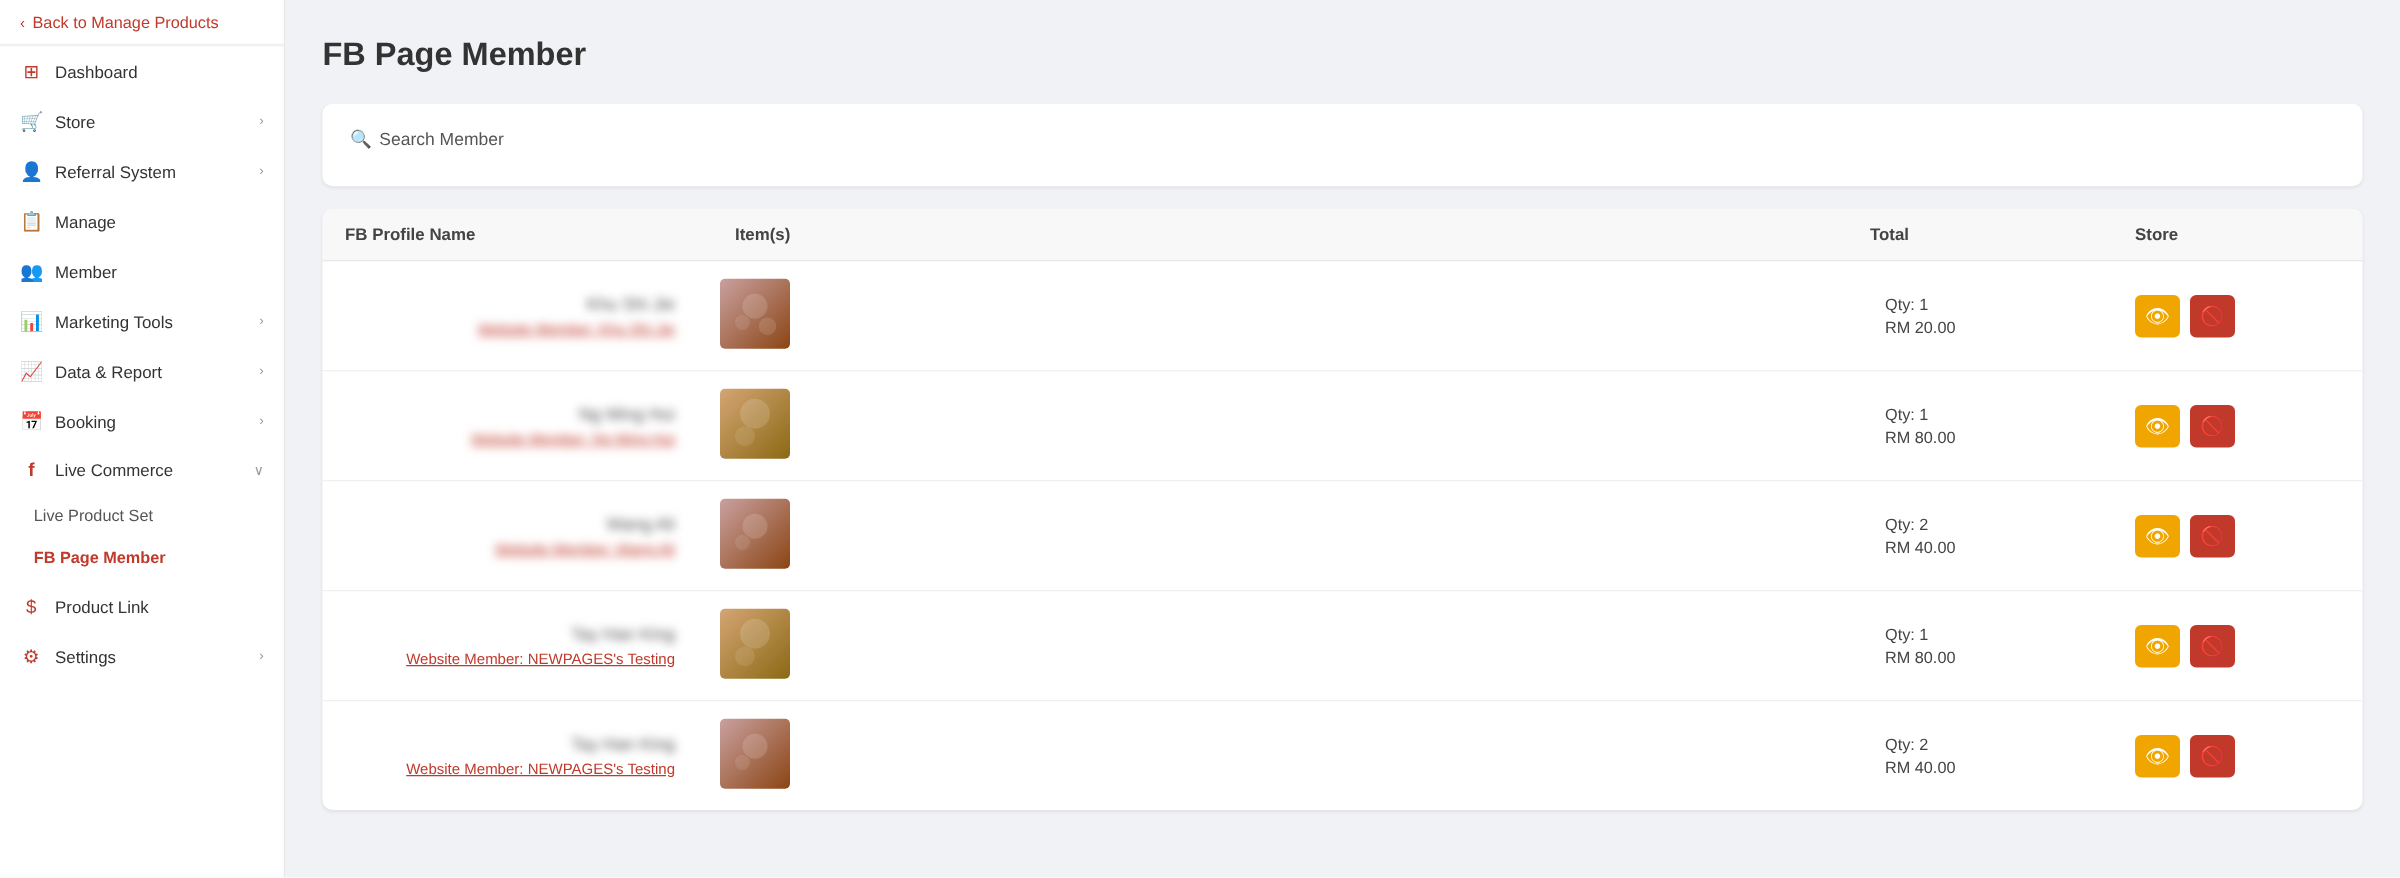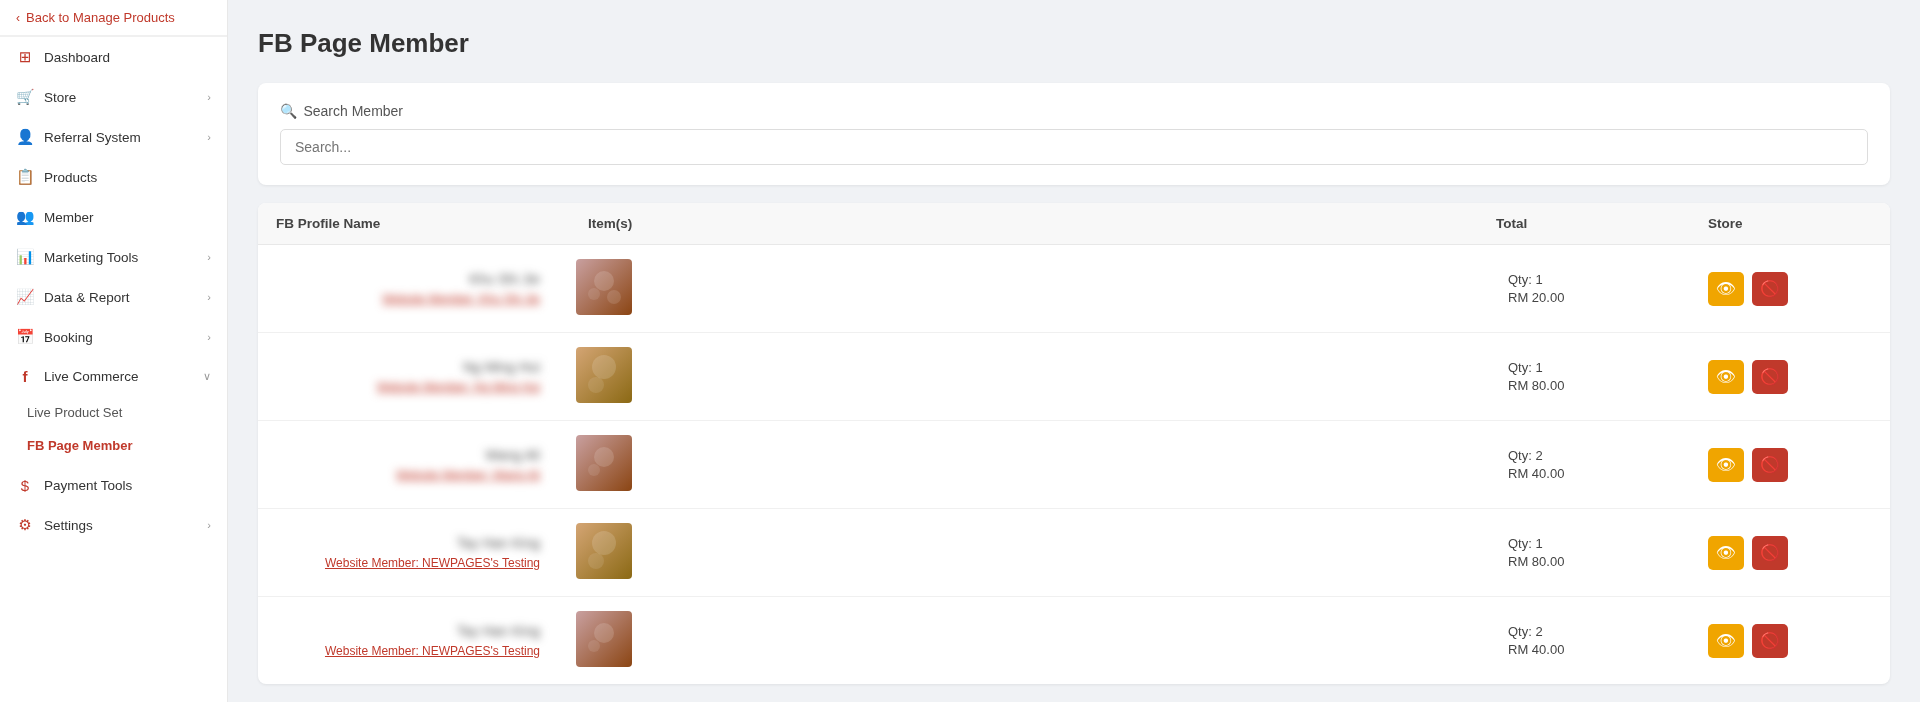--- a/index.html
+++ b/index.html
@@ -205,21 +205,21 @@
       <span>Store</span>
       <span class="arrow">›</span>
     </div>
     <div class="sidebar-item">
       <span class="icon">👤</span>
       <span>Referral System</span>
       <span class="arrow">›</span>
     </div>
     <div class="sidebar-item">
       <span class="icon">📋</span>
-      <span>Products</span>
+      <span>Manage</span>
     </div>
     <div class="sidebar-item">
       <span class="icon">👥</span>
       <span>Member</span>
     </div>
     <div class="sidebar-item">
       <span class="icon">📊</span>
       <span>Marketing Tools</span>
       <span class="arrow">›</span>
     </div>
@@ -241,39 +241,38 @@
 
     <div class="sidebar-sub-item">
       <span>Live Product Set</span>
     </div>
     <div class="sidebar-sub-item active">
       <span>FB Page Member</span>
     </div>
 
     <div class="sidebar-item" style="margin-top:4px;">
       <span class="icon">$</span>
-      <span>Payment Tools</span>
+      <span>Product Link</span>
     </div>
     <div class="sidebar-item">
       <span class="icon">⚙</span>
       <span>Settings</span>
       <span class="arrow">›</span>
     </div>
   </div>
 </nav>
 
 <main class="main">
   <h1 class="page-title">FB Page Member</h1>
 
   <div class="search-card">
     <div class="search-label">
       <span>🔍</span>
       <span>Search Member</span>
     </div>
-    <input class="search-input" type="text" placeholder="Search..." style="">
   </div>
 
   <div class="table-card">
     <div class="table-header">
       <div class="th">FB Profile Name</div>
       <div class="th">Item(s)</div>
       <div class="th">Total</div>
       <div class="th">Store</div>
     </div>
 

